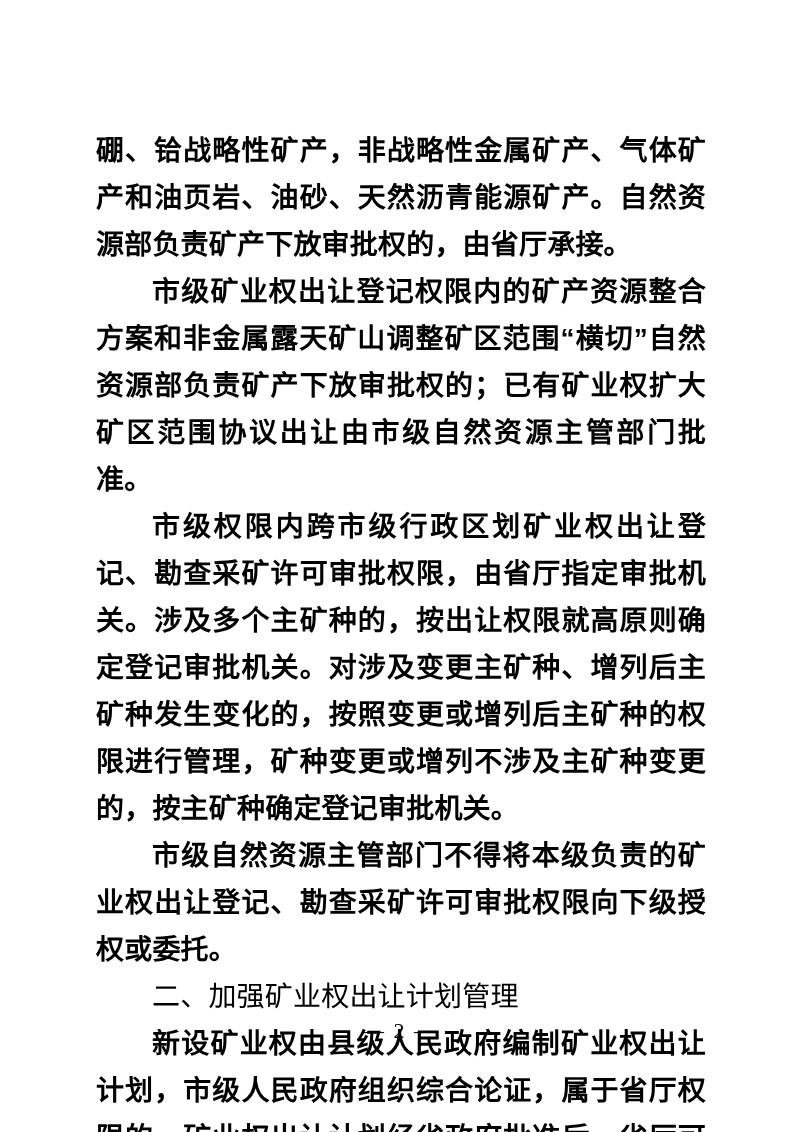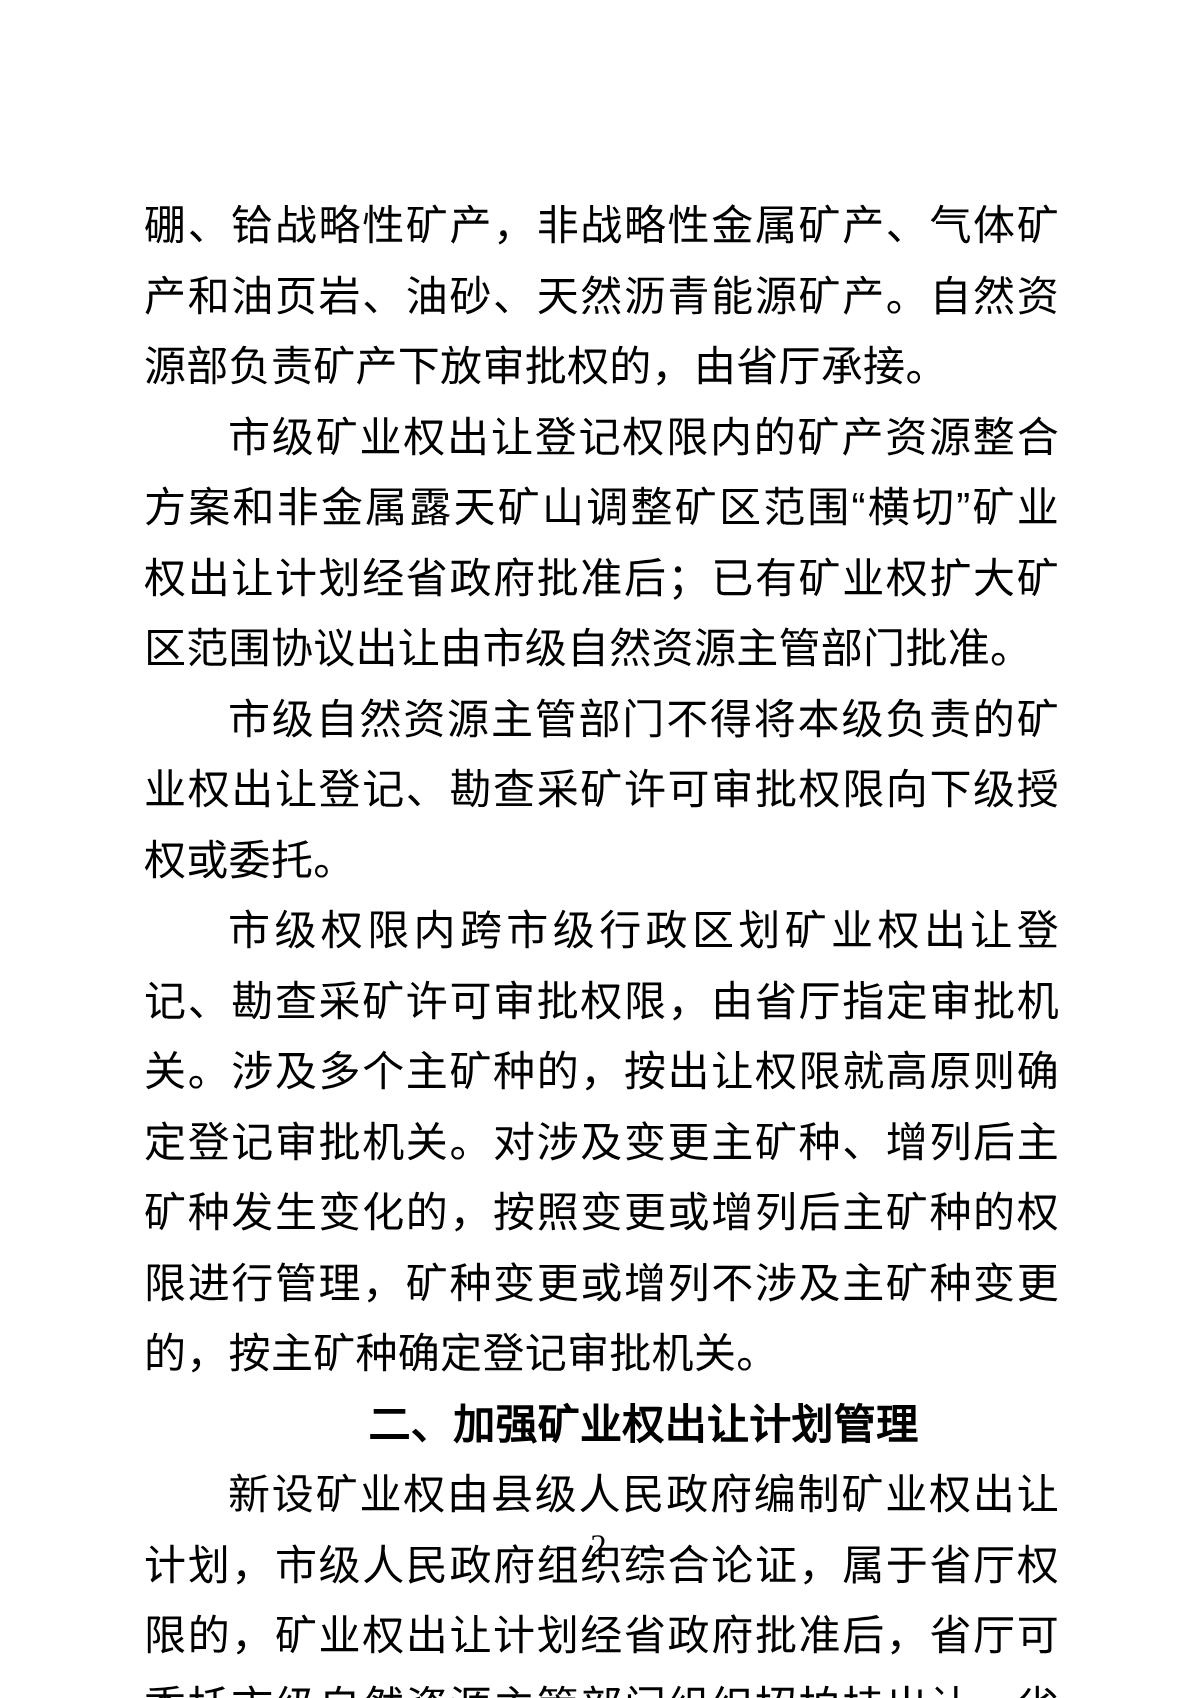--- a/index.html
+++ b/index.html
@@ -33,31 +33,31 @@
   .para {
     margin: 0;
     color: #000000;
     font-size: 28px;
     line-height: 47px;
     letter-spacing: 0.2px;
     text-align: justify;
     text-justify: inter-ideograph;
     text-indent: 0;
     word-break: break-all;
-    font-weight: 400;
+    font-weight: 700;
   }
 
   .para.indent {
     text-indent: 2em;
   }
 
   .para.heading {
-    font-weight: 700;
+    font-weight: 400;
     text-indent: 2em;
-    text-align: center;
+    text-align: left;
   }
 
   .footer {
     position: absolute;
     left: 0;
     right: 0;
     top: 1016px;
     text-align: center;
     color: #000000;
     font-size: 22px;
@@ -69,25 +69,25 @@
 </head>
 <body>
 
 <div class="page">
 
   <div class="text-column">
 
     <p class="para">硼、铪战略性矿产，非战略性金属矿产、气体矿产和油页岩、油砂、天然沥青能源矿产。自然资源部负责矿产下放审批权的，由省厅承接。</p>
 
 
-    <p class="para indent">市级矿业权出让登记权限内的矿产资源整合方案和非金属露天矿山调整矿区范围“横切”矿业权出让计划经省政府批准后；已有矿业权扩大矿区范围协议出让由市级自然资源主管部门批准。</p>
+    <p class="para indent">市级矿业权出让登记权限内的矿产资源整合方案和非金属露天矿山调整矿区范围“横切”自然资源部负责矿产下放审批权的；已有矿业权扩大矿区范围协议出让由市级自然资源主管部门批准。</p>
+
+    <p class="para indent">市级权限内跨市级行政区划矿业权出让登记、勘查采矿许可审批权限，由省厅指定审批机关。涉及多个主矿种的，按出让权限就高原则确定登记审批机关。对涉及变更主矿种、增列后主矿种发生变化的，按照变更或增列后主矿种的权限进行管理，矿种变更或增列不涉及主矿种变更的，按主矿种确定登记审批机关。</p>
 
     <p class="para indent">市级自然资源主管部门不得将本级负责的矿业权出让登记、勘查采矿许可审批权限向下级授权或委托。</p>
-
-    <p class="para indent">市级权限内跨市级行政区划矿业权出让登记、勘查采矿许可审批权限，由省厅指定审批机关。涉及多个主矿种的，按出让权限就高原则确定登记审批机关。对涉及变更主矿种、增列后主矿种发生变化的，按照变更或增列后主矿种的权限进行管理，矿种变更或增列不涉及主矿种变更的，按主矿种确定登记审批机关。</p>
 
     <p class="para heading">二、加强矿业权出让计划管理</p>
 
     <p class="para indent">新设矿业权由县级人民政府编制矿业权出让计划，市级人民政府组织综合论证，属于省厅权限的，矿业权出让计划经省政府批准后，省厅可委托市级自然资源主管部门组织招拍挂出让，省厅负责签订出让合同、办理登记和勘查开采许可。</p>
 
   </div>
 
   <div class="footer">— 2 —</div>
 
 </div>

